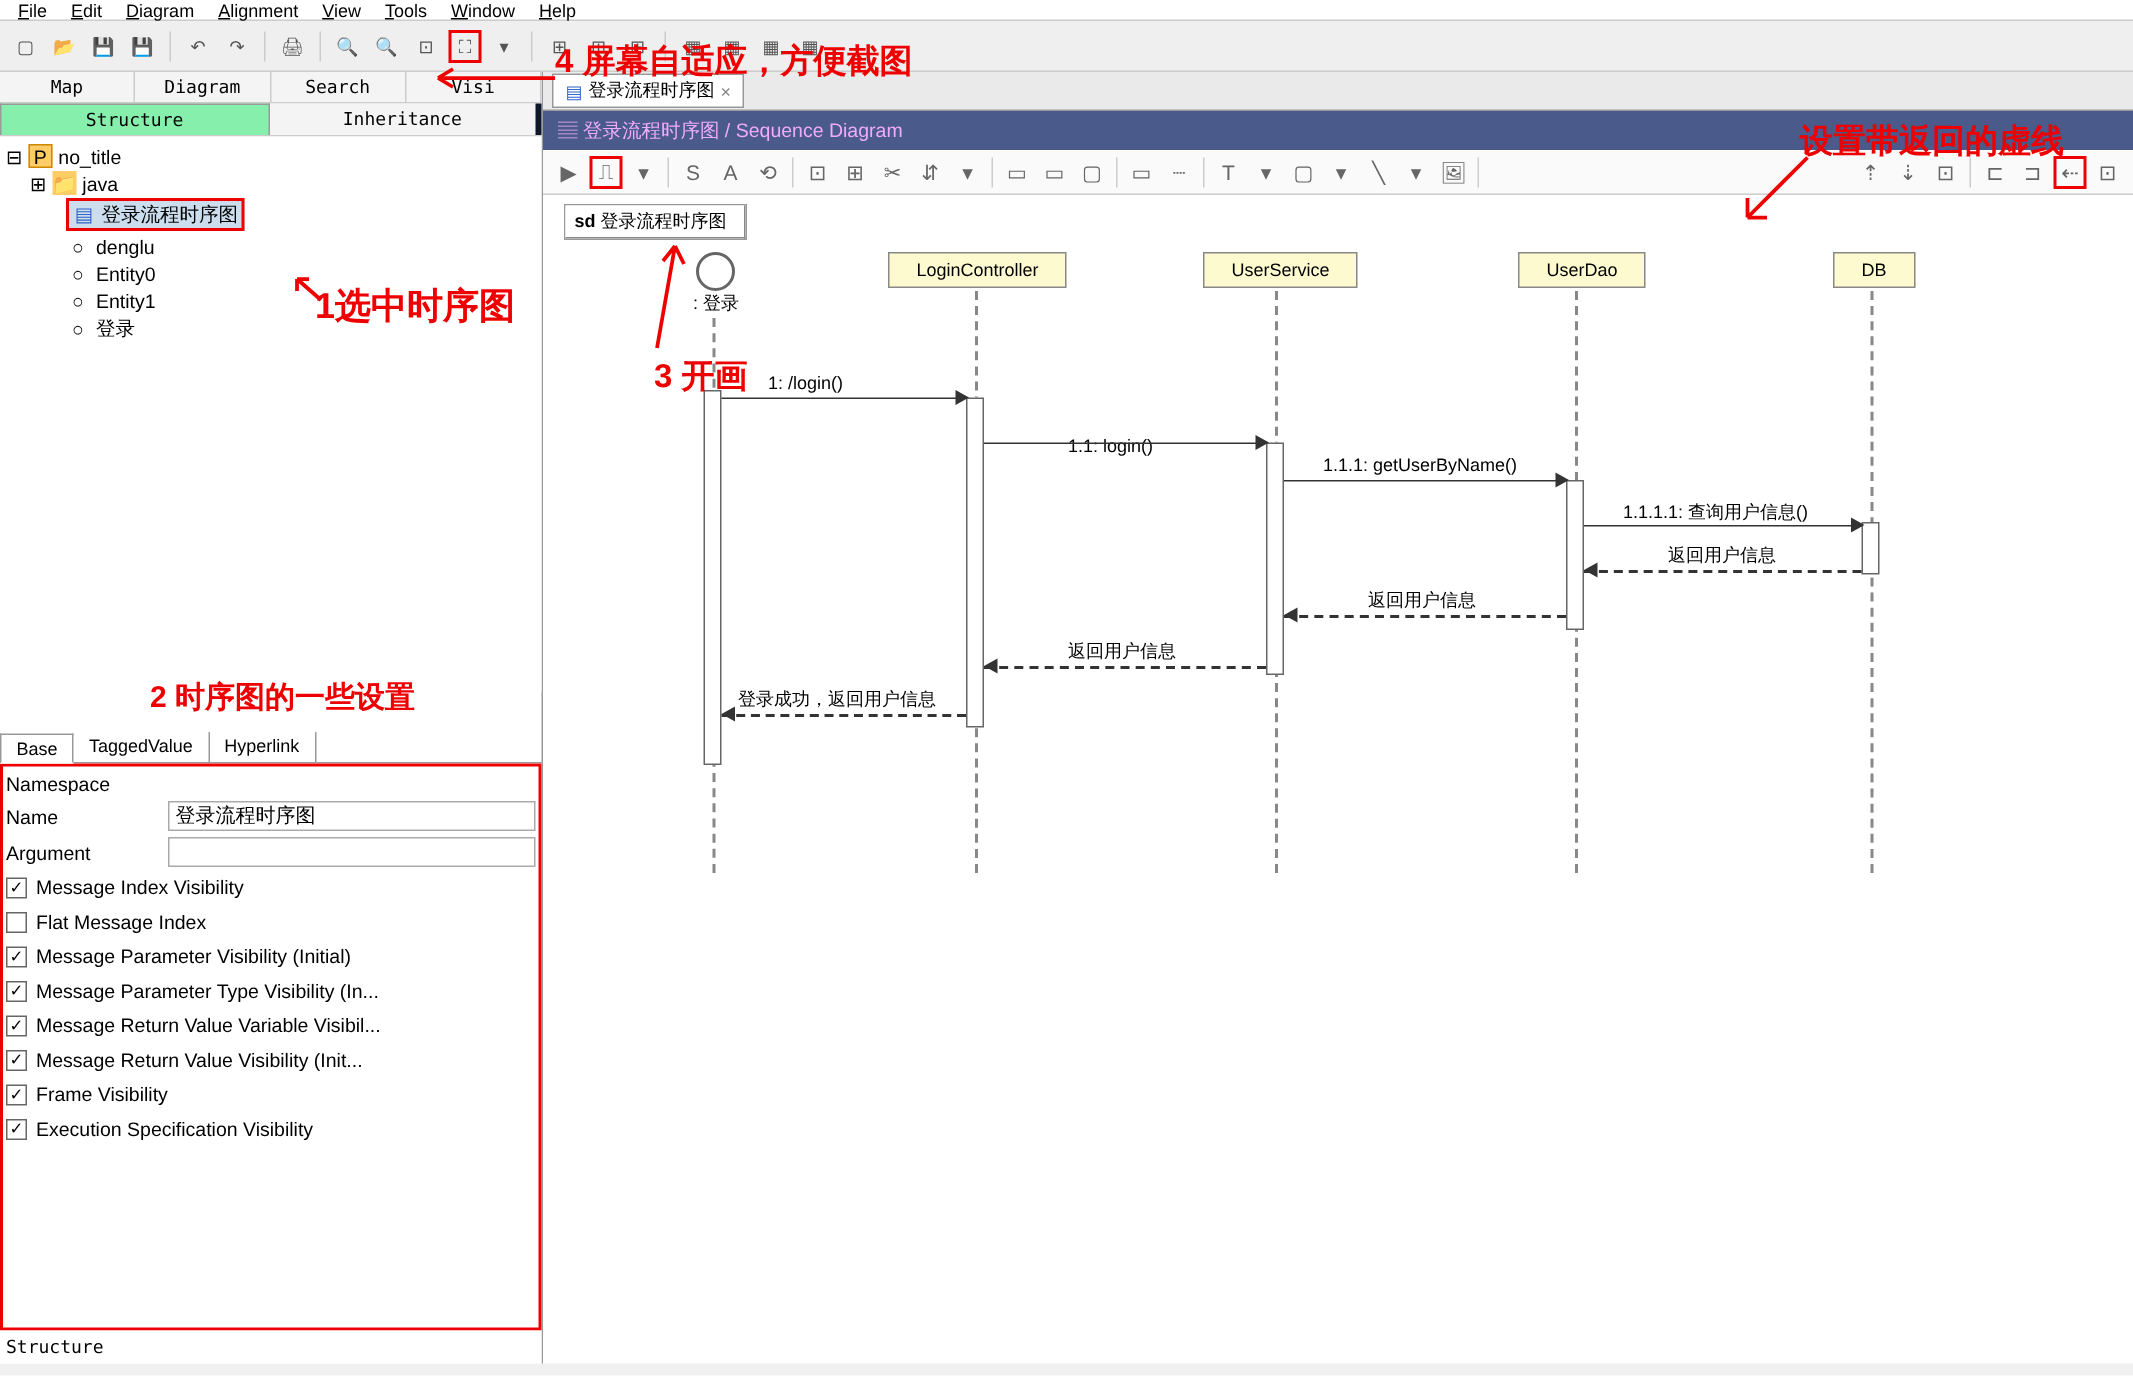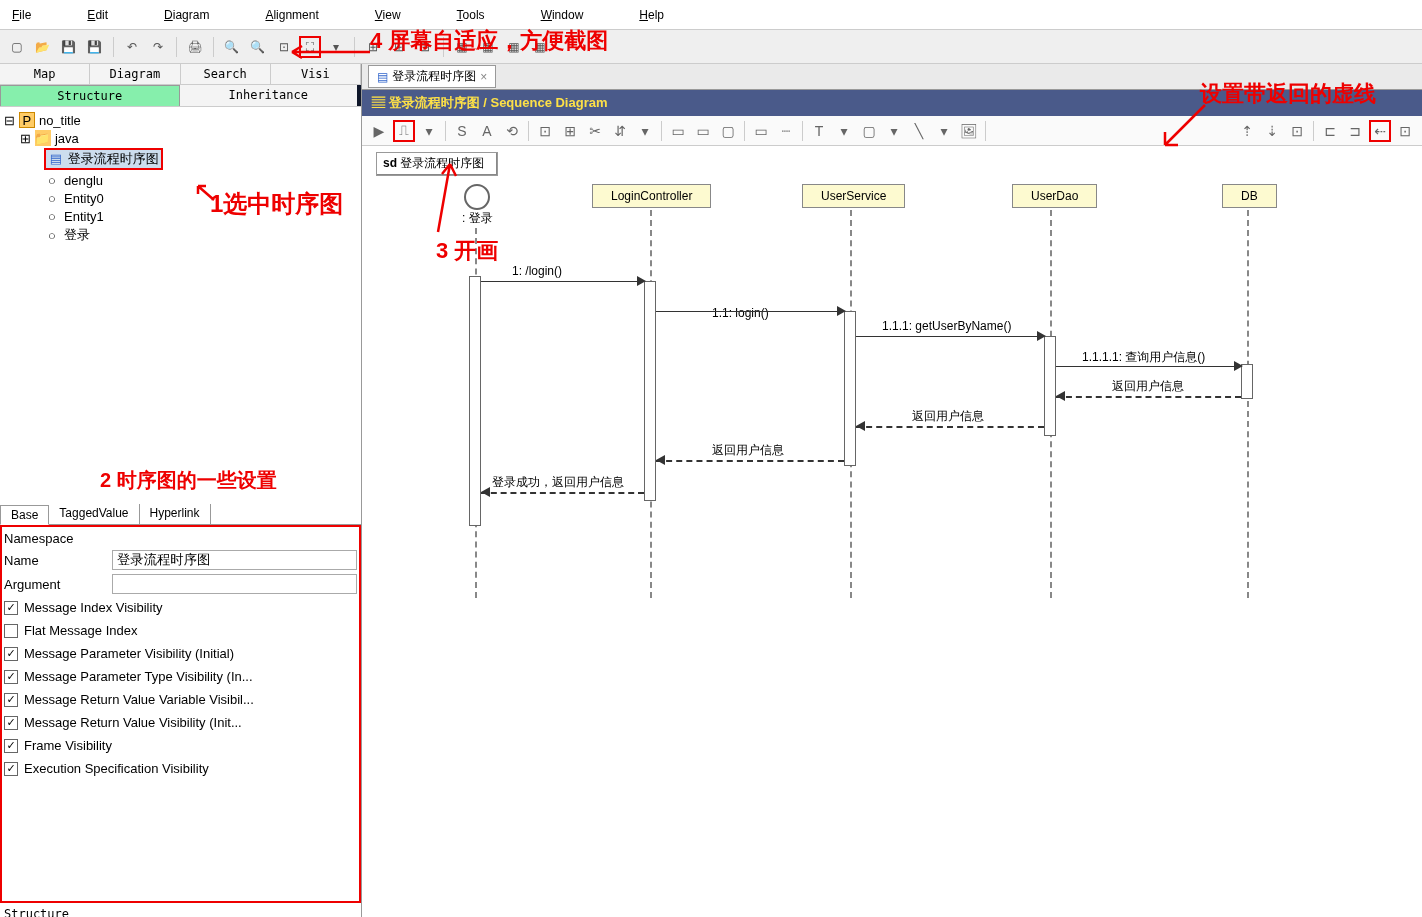--- a/index.html
+++ b/index.html
@@ -1,19 +1,19 @@
 <!DOCTYPE html>
 <html><head>
   <meta charset="utf-8">
   <style>
     * { box-sizing: border-box; margin: 0; padding: 0; font-family: "Microsoft YaHei", Arial, sans-serif; }
     body { font-size: 12px; background: #f0f0f0; width: 1422px; height: 917px; overflow: hidden; position: relative; }
 
     
-    .menubar { background: #fff; height: 30px; display: flex; align-items: center; padding-left: 4px; border-bottom: 1px solid #ccc; gap: 40px; }
+    .menubar { background: #fff; height: 14px; display: flex; align-items: center; padding-left: 4px; border-bottom: 1px solid #ccc; }
     .menubar span { padding: 2px 8px; cursor: default; }
     .menubar span u { text-decoration: underline; }
 
     
     .toolbar-main { background: #efefef; height: 34px; display: flex; align-items: center; gap: 4px; padding: 0 6px; border-bottom: 1px solid #ccc; position:relative; }
     .tb-btn { width: 22px; height: 22px; display: inline-flex; align-items: center; justify-content: center; color: #555; cursor: pointer; }
     .tb-sep { width: 1px; height: 20px; background: #ccc; margin: 0 3px; }
     .tb-fit { border: 2px solid #e00; }
 
     
@@ -47,21 +47,21 @@
     .prop-check{display:flex; align-items:center; gap:6px; padding:4px 0;}
     .cb{width:14px; height:14px; border:1px solid #666; display:inline-flex; align-items:center; justify-content:center; font-size:11px; background:#fff;}
 
     
     .annot { position:absolute; color:#e00; font-size:22px; font-weight:bold; z-index:100;}
     .annot-arrow { position:absolute; z-index:100;}
 
     
     .editor-tab { background:#eaeaea; height:26px; display:flex; align-items:center; padding-left:6px; border-bottom:1px solid #999; gap:6px;}
     .editor-tab .tab{ background:#fff; border:1px solid #999; padding:2px 8px; display:flex; align-items:center; gap:4px;}
-    .diagram-title { background:#4a5a8a; color:#fde047; padding:4px 10px; font-size:13px;font-weight:bold;}
+    .diagram-title { background:#4a5a8a; color:#f0abfc; padding:4px 10px; font-size:13px;}
     .diagram-toolbar { background:#fafafa; height:30px; display:flex; align-items:center; gap:3px; padding:0 6px; border-bottom:1px solid #ccc;}
     .dt-btn{width:22px; height:22px; display:inline-flex; align-items:center; justify-content:center; color:#666; cursor:pointer; font-size:14px;}
     .dt-sep{width:1px; height:20px; background:#ccc; margin:0 2px;}
     .dt-lifeline{border:2px solid #e00;}
     .dt-reply{border:2px solid #e00;}
 
     
     .canvas { flex:1; background:#fff; position:relative; overflow:auto;}
     .sd-frame{ position:absolute; left:14px; top:6px; border:1px solid #999; padding:0; }
     .sd-label{ display:inline-block; border:1px solid #888; border-top:none; border-left:none; padding:2px 12px 2px 6px; font-size:12px; background:#fff;}

